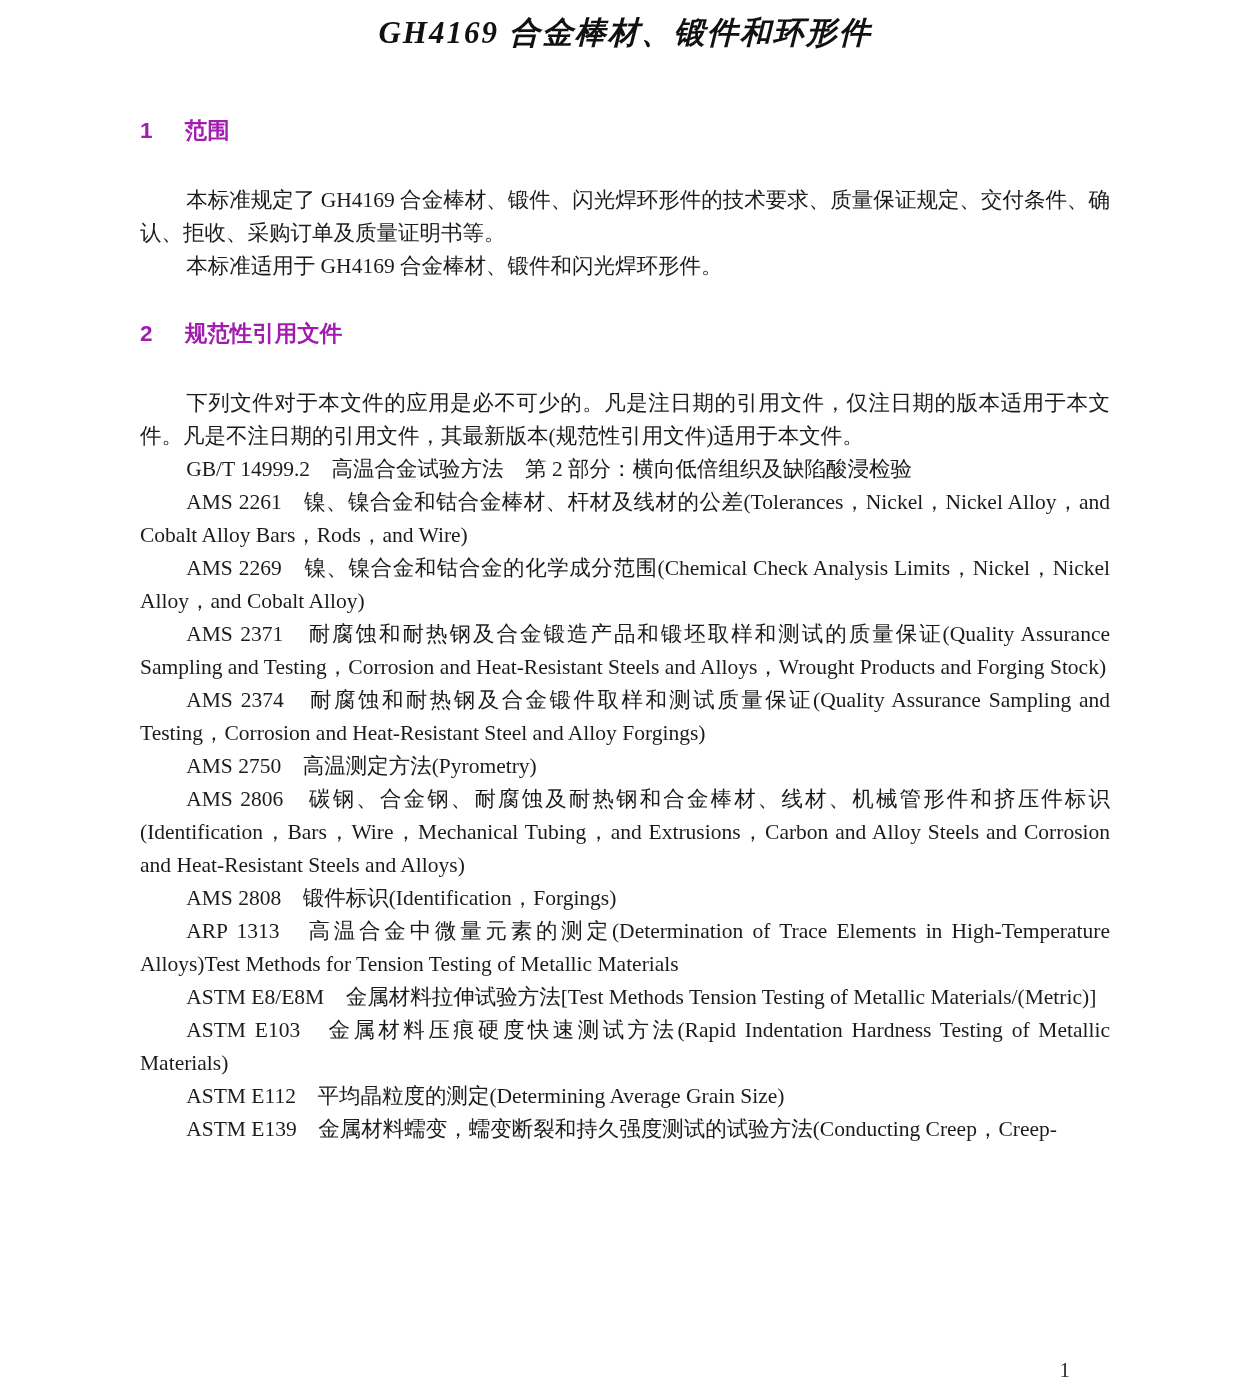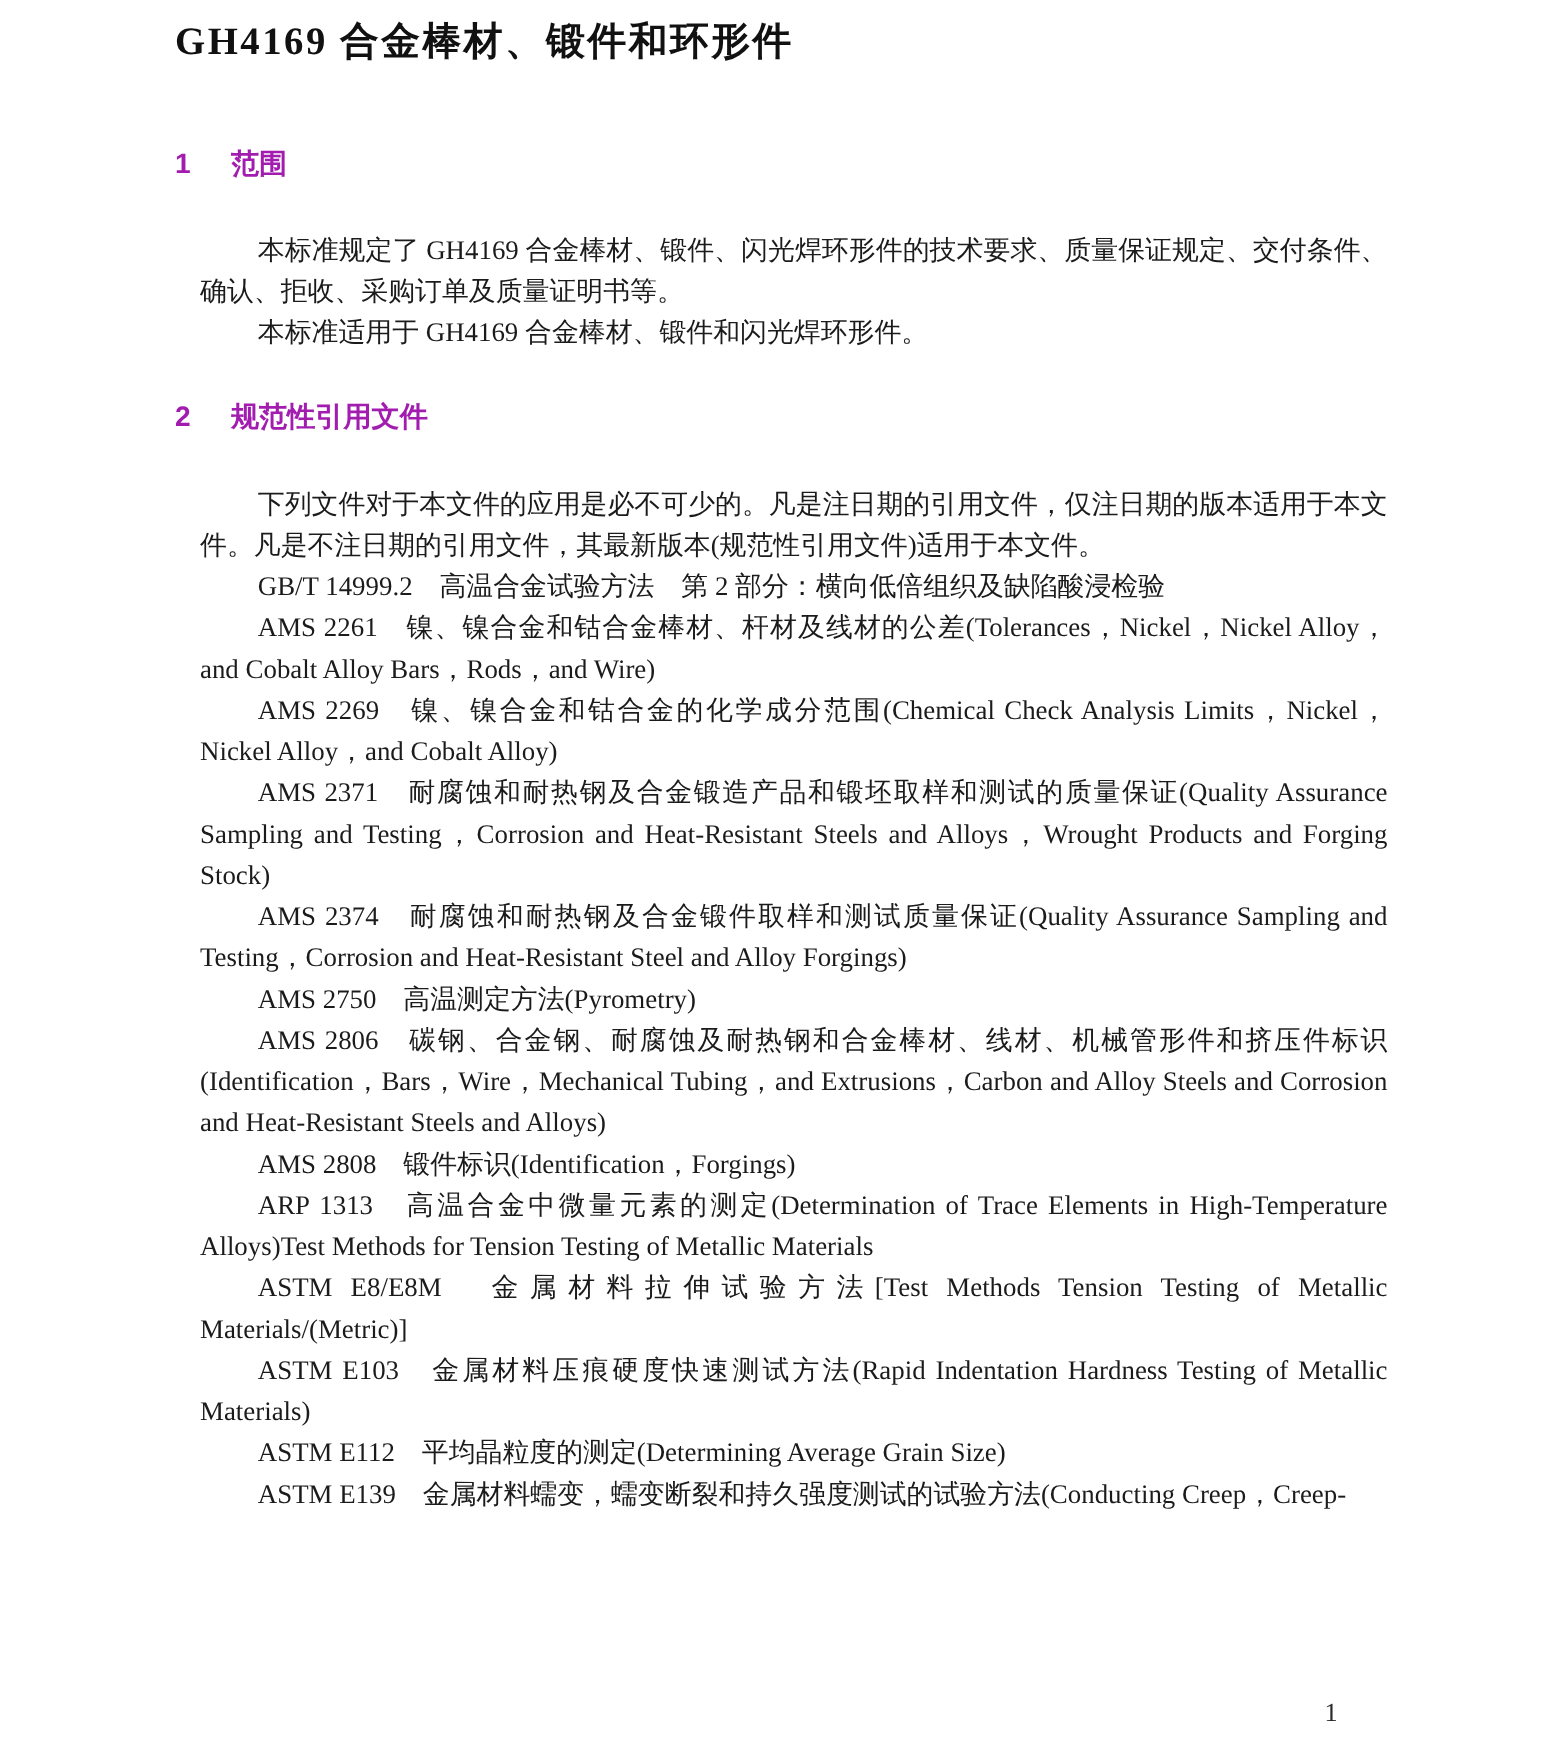--- a/index.html
+++ b/index.html
@@ -15,42 +15,43 @@
     padding: 12px 130px 0 140px;
     background: #ffffff;
     color: #1b1b1b;
     font-family: "Liberation Serif", "DejaVu Serif", serif;
     font-size: 21.5px;
     line-height: 33px;
     overflow: hidden;
   }
   .doc-title {
     margin: 0;
-    text-align: left;
+    text-align: center;
     font-family: "Liberation Serif", "DejaVu Serif", serif;
     font-size: 31px;
     font-weight: 700;
     line-height: 42px;
     letter-spacing: 2px;
     color: #111;
+    font-style: italic;
   }
   .doc-section { margin: 0; }
   .section-scope { margin-top: 62px; }
   .section-references { margin-top: 36px; }
   .sec-heading {
     margin: 0;
     font-family: "Liberation Sans", "DejaVu Sans", sans-serif;
     font-size: 22.5px;
     font-weight: 700;
     line-height: 30px;
     text-align: left;
     color: #a21caf;
   }
   .sec-num { display: inline-block; margin-right: 26px; }
-  .sec-body { margin-top: 38px; text-align: justify; margin-left: 20px; }
+  .sec-body { margin-top: 38px; text-align: justify; }
   .para {
     margin: 0;
     text-indent: 2.15em;
     text-align: justify;
     word-break: break-word;
   }
   .page-number {
     position: absolute;
     right: 170px;
     bottom: 10px;

